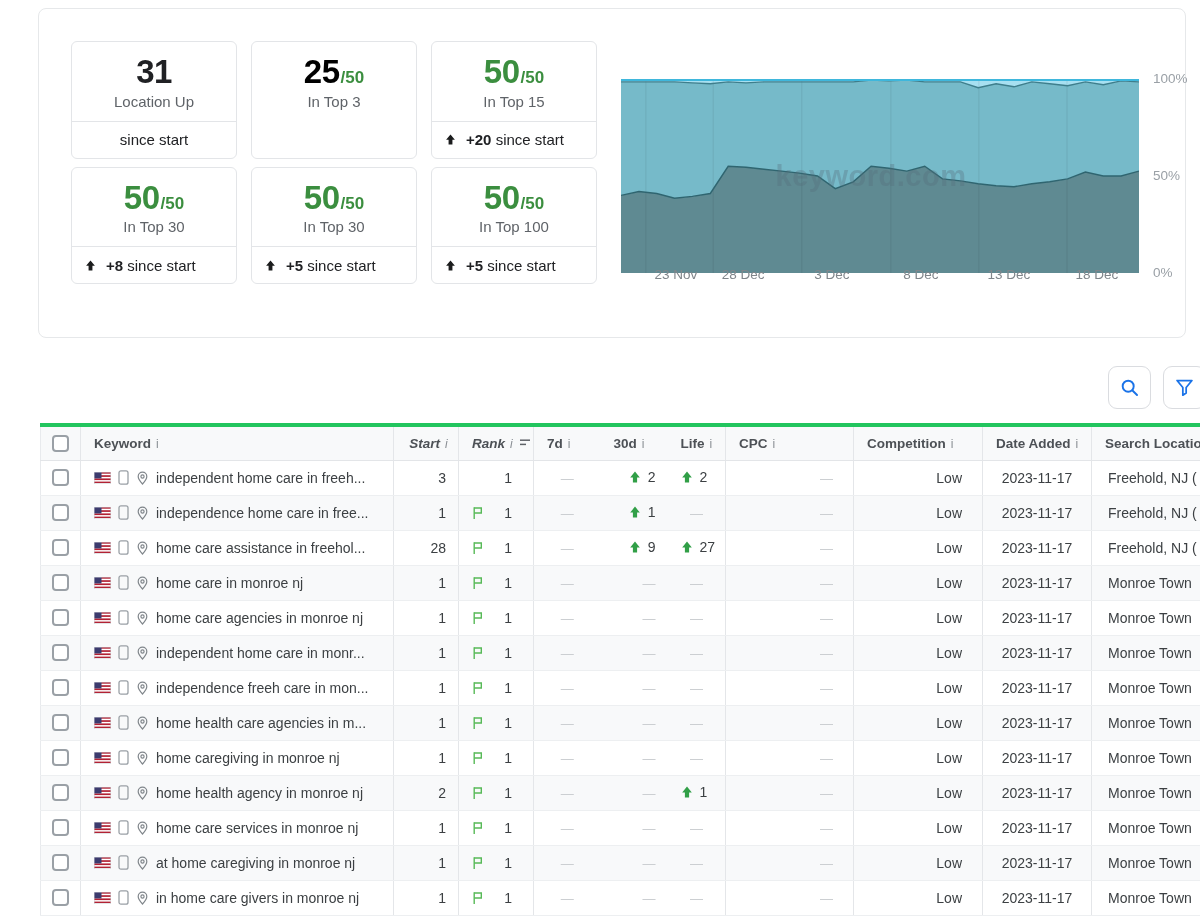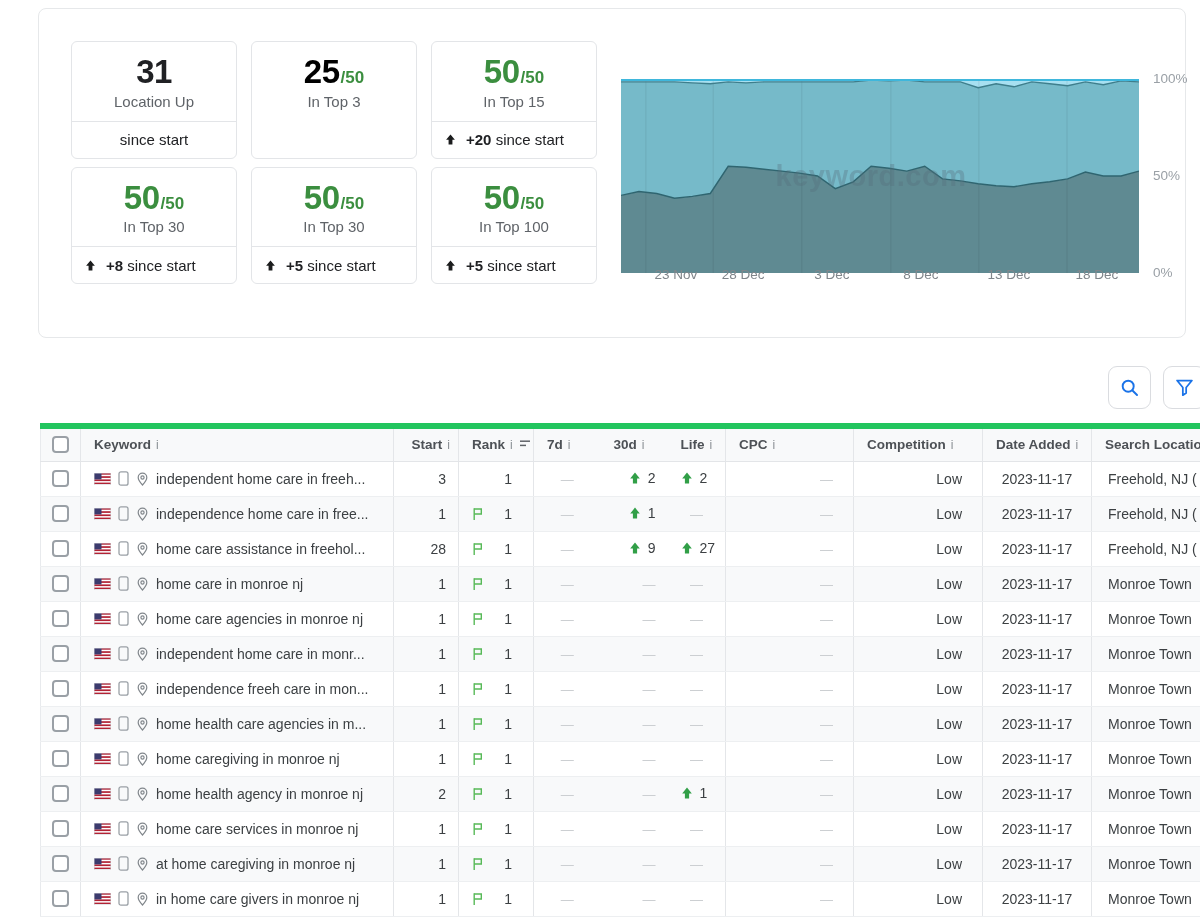--- a/index.html
+++ b/index.html
@@ -35,33 +35,33 @@
   .yticks span { position: absolute; left: 0; font-size: 13.5px; color: #9aa0a6; }
 
   
   .toolbar { position: absolute; left: 1108px; top: 366px; display: flex; gap: 12px; }
   .tool-btn { width: 43px; height: 43px; border: 1px solid #dadce0; border-radius: 9px;
               background: #fff; display: flex; align-items: center; justify-content: center; cursor: pointer; }
 
   
   .tablewrap { position: absolute; left: 40px; top: 423px; width: 1221px; }
   table { border-collapse: collapse; table-layout: fixed; width: 1221px; }
-  thead th { background: #f8f9fa; border-top: 6px solid #22c55e; border-bottom: 1px solid #e3e5e8;
+  thead th { background: #f8f9fa; border-top: 4px solid #22c55e; border-bottom: 1px solid #e3e5e8;
              height: 35px; font-size: 13.5px; font-weight: bold; color: #4d5156;
              text-align: left; padding: 0 0 0 13px; white-space: nowrap; overflow: hidden; }
   tbody td { height: 35px; border-bottom: 1px solid #edeff1; font-size: 14px; color: #3c4043;
              white-space: nowrap; overflow: hidden; padding: 0 0 0 13px; }
   tbody tr:nth-child(even) td { background: #f8f9fa; }
   table, .tablewrap table { border-left: 1px solid #e8eaed; }
   .bl { border-left: 1px solid #e4e6e9; }
   .t-right { text-align: right; padding-right: 12px !important; }
   .t-center { text-align: center; padding-left: 0 !important; }
   .pad20 { padding-right: 20px !important; }
   .pad22 { padding-right: 22px !important; }
-  th.h-right { text-align: right; padding-right: 8px; }
+  th.h-right { text-align: center; padding-right: 8px; font-style: italic; }
   .info-i { font-size: 12px; color: #8a8f94; font-weight: normal; margin-left: 5px; }
   .sort-ic { margin-left: 6px; vertical-align: 1px; }
   .cb { width: 17px; height: 17px; border: 2px solid #9aa0a6; border-radius: 4px; background: #fff; margin: 0 auto; cursor: pointer; }
   .kwcell { display: flex; align-items: center; gap: 7px; }
   .kwcell svg { flex: 0 0 auto; }
   .dash { color: #c6c9cd; font-size: 13px; }
   .chg { display: inline-flex; align-items: center; gap: 7px; }
 </style>
 </head>
 <body>

